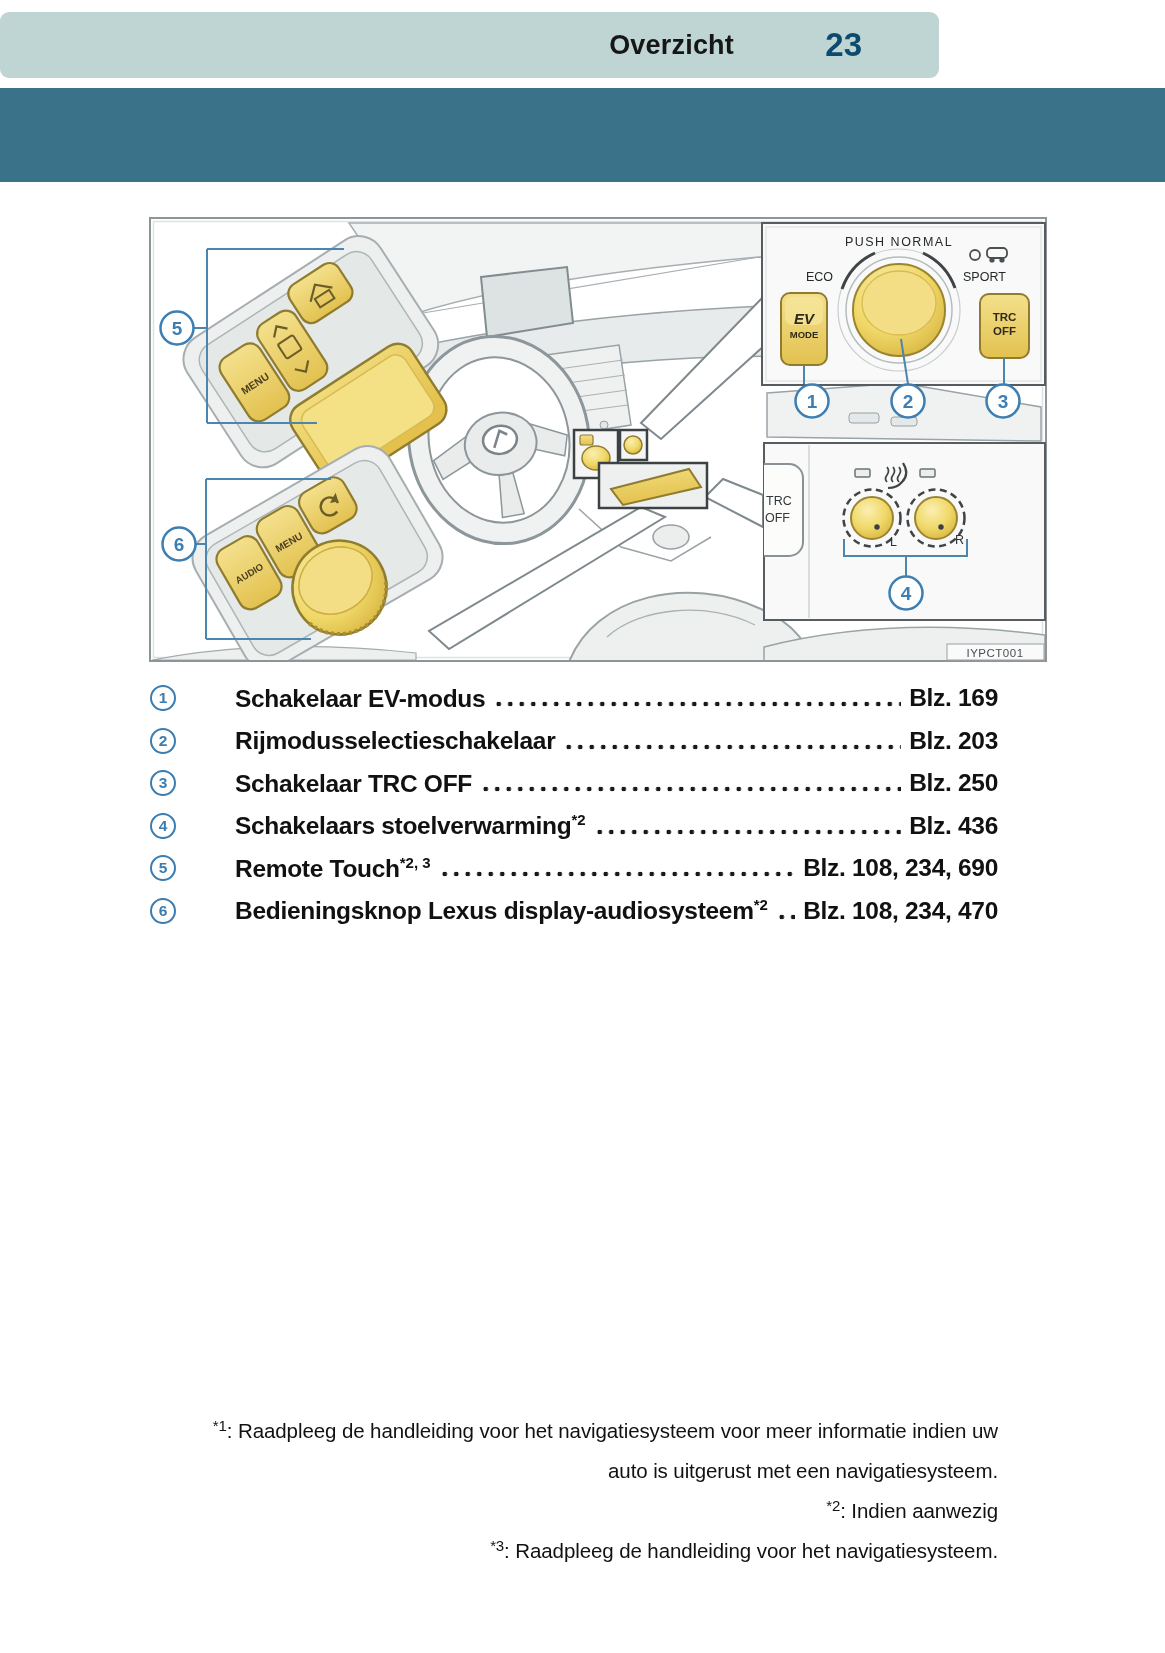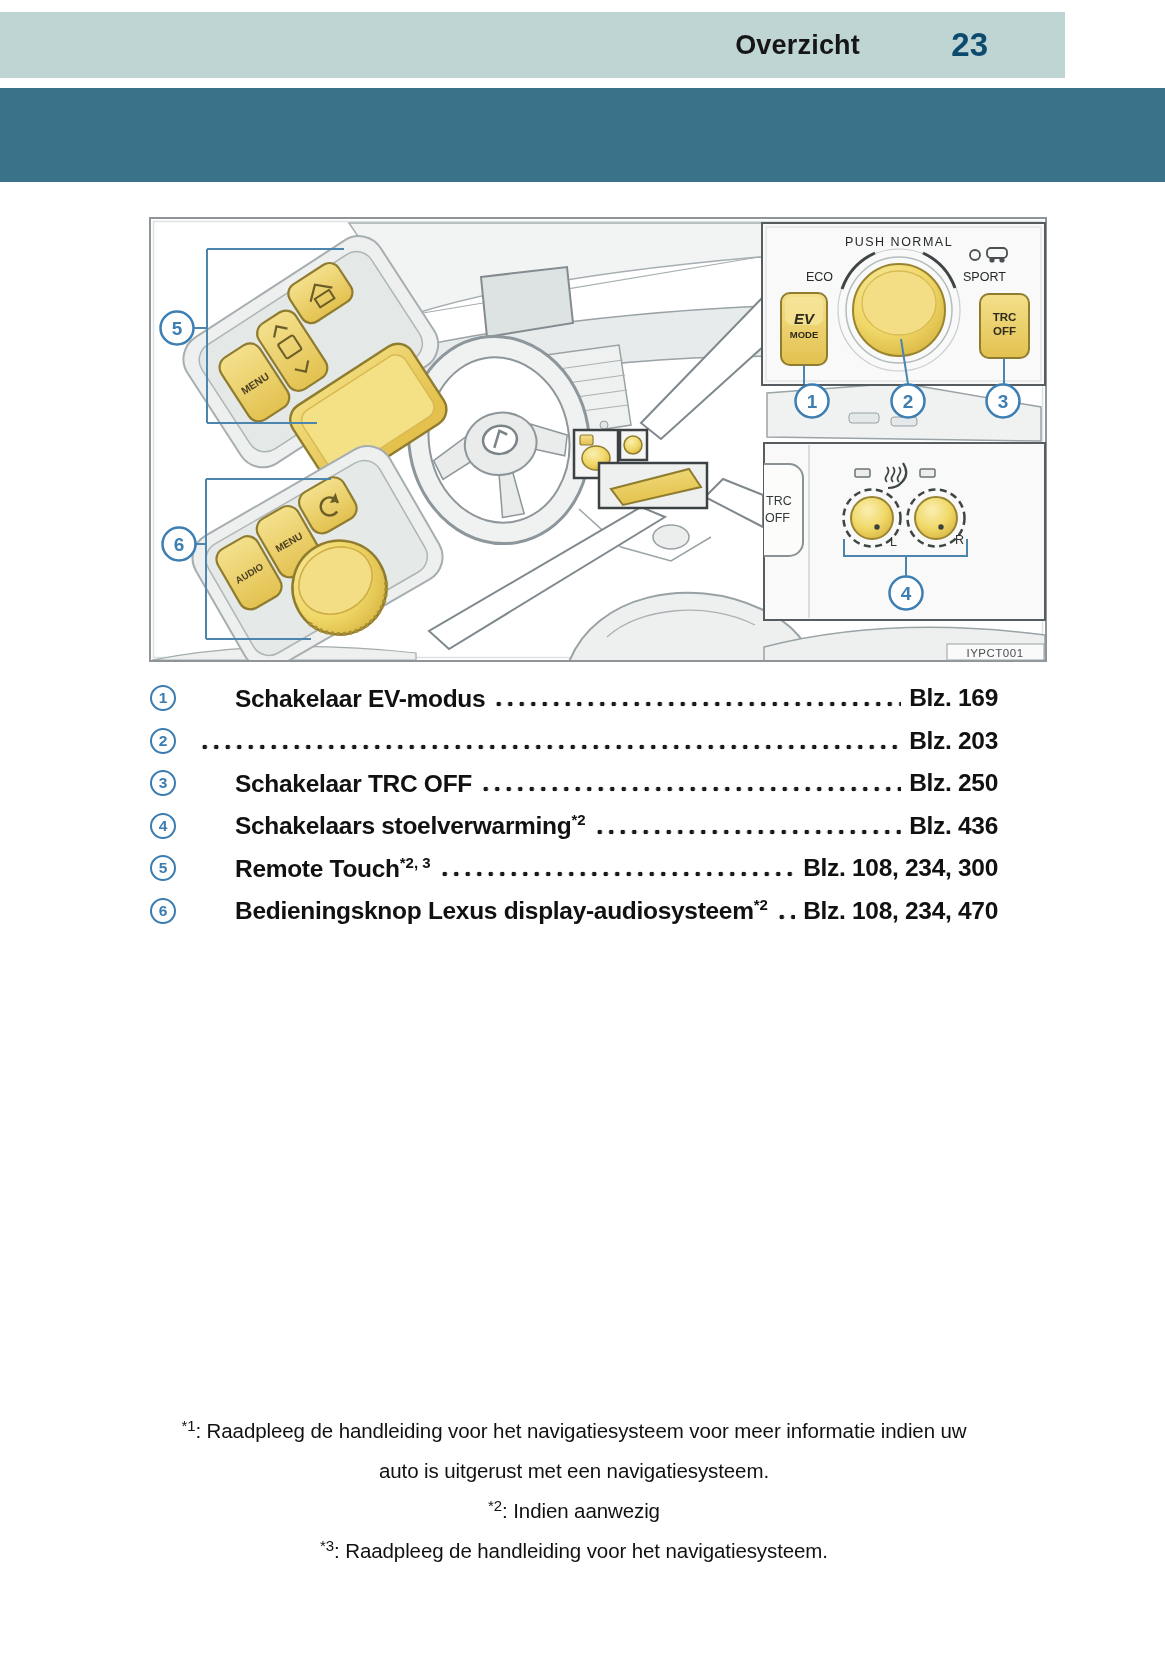--- a/index.html
+++ b/index.html
@@ -1,42 +1,42 @@
 <!DOCTYPE html>
 <html><head>
 <meta charset="utf-8">
 <style>
   html,body{margin:0;padding:0;}
   body{
     width:1165px;height:1653px;position:relative;background:#ffffff;
     font-family:"Liberation Sans", sans-serif;color:#111;overflow:hidden;
   }
   
-  .header-bar{position:absolute;left:0;top:12px;width:1065px;height:66px;background:#bed5d3;}
+  .header-bar{position:absolute;left:0;top:12px;width:939px;height:66px;background:#bed5d3;border-radius:9px;}
   .header-title{position:absolute;right:205px;top:0;height:66px;display:flex;align-items:center;
     font-size:27px;font-weight:bold;color:#161616;letter-spacing:.2px;}
   .header-pageno{position:absolute;right:77px;top:0;height:66px;display:flex;align-items:center;
     font-size:33px;font-weight:bold;color:#0c4a6e;}
   .banner{position:absolute;left:0;top:88px;width:1165px;height:94px;background:#3a7389;}
   
   .figure-wrap{position:absolute;left:149px;top:217px;width:898px;height:445px;}
   
   .legend{position:absolute;left:150px;top:680px;width:848px;}
   .legend-row{display:flex;align-items:center;height:36px;margin-bottom:6.5px;}
   .num-circle{flex:none;width:22px;height:22px;border:2.2px solid #3b7cb1;border-radius:50%;
     color:#3b7cb1;font-size:15.5px;font-weight:bold;display:inline-flex;align-items:center;
     justify-content:center;margin-right:15px;line-height:1;}
   .legend-label{font-size:24.5px;font-weight:700;white-space:nowrap;letter-spacing:-0.3px;margin-left:44px;}
   .legend-sup{font-size:15px;font-weight:700;vertical-align:9px;letter-spacing:0;}
   .leader{flex:1;align-self:flex-end;height:8px;margin:0 8px 9px 8px;
     background-image:radial-gradient(circle, #191919 2.1px, transparent 2.6px);
     background-size:11.5px 6px;background-repeat:repeat-x;background-position:left bottom;}
   .legend-pages{font-size:24.5px;font-weight:700;white-space:nowrap;letter-spacing:-0.3px;}
   
-  .footnotes{position:absolute;left:150px;top:1408px;width:848px;text-align:center;
+  .footnotes{position:absolute;left:150px;top:1408px;width:848px;text-align:right;
     font-size:20.5px;color:#111;letter-spacing:-0.1px;}
   .footnote-line{line-height:35px;white-space:nowrap;}
   .fn-marker{font-size:15px;vertical-align:7px;}
   
   text{font-family:"Liberation Sans", sans-serif;}
 </style>
 </head>
 <body>
 
 <div class="header-bar">
@@ -248,40 +248,41 @@
 
 <div class="legend">
   <div class="legend-row">
     <span class="num-circle">1</span>
     <span class="legend-label"><span>Schakelaar EV-modus</span><sup class="legend-sup"></sup></span>
     <span class="leader"></span>
     <span class="legend-pages">Blz. 169</span>
   </div>
   <div class="legend-row">
     <span class="num-circle">2</span>
+    <span class="legend-label"><span>Rijmodusselectieschakelaar</span><sup class="legend-sup"></sup></span>
     <span class="leader"></span>
     <span class="legend-pages">Blz. 203</span>
   </div>
   <div class="legend-row">
     <span class="num-circle">3</span>
     <span class="legend-label"><span>Schakelaar TRC OFF</span><sup class="legend-sup"></sup></span>
     <span class="leader"></span>
     <span class="legend-pages">Blz. 250</span>
   </div>
   <div class="legend-row">
     <span class="num-circle">4</span>
     <span class="legend-label"><span>Schakelaars stoelverwarming</span><sup class="legend-sup">*2</sup></span>
     <span class="leader"></span>
     <span class="legend-pages">Blz. 436</span>
   </div>
   <div class="legend-row">
     <span class="num-circle">5</span>
     <span class="legend-label"><span>Remote Touch</span><sup class="legend-sup">*2, 3</sup></span>
     <span class="leader"></span>
-    <span class="legend-pages">Blz. 108, 234, 300</span>
+    <span class="legend-pages">Blz. 108, 234, 690</span>
   </div>
   <div class="legend-row">
     <span class="num-circle">6</span>
     <span class="legend-label"><span>Bedieningsknop Lexus display-audiosysteem</span><sup class="legend-sup">*2</sup></span>
     <span class="leader"></span>
     <span class="legend-pages">Blz. 108, 234, 470</span>
   </div>
 </div>
 
 <div class="footnotes">

